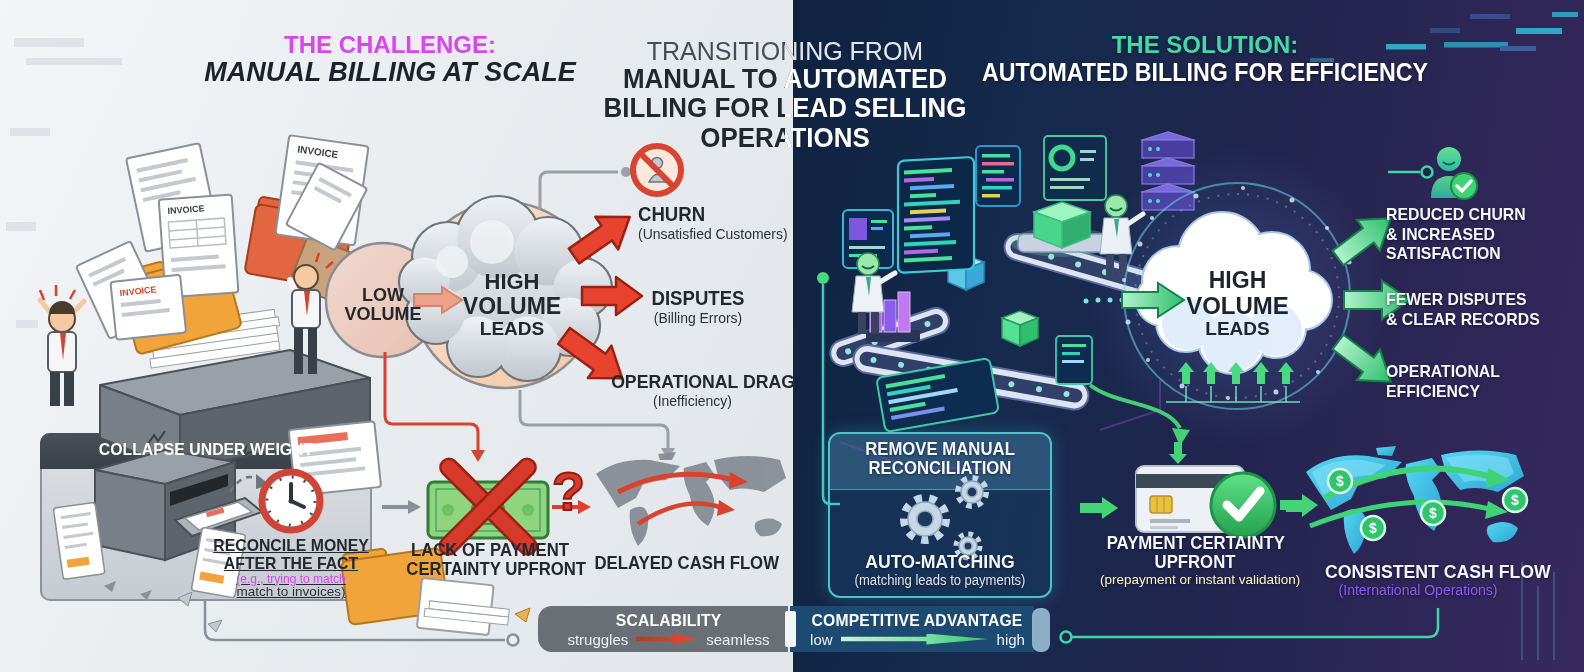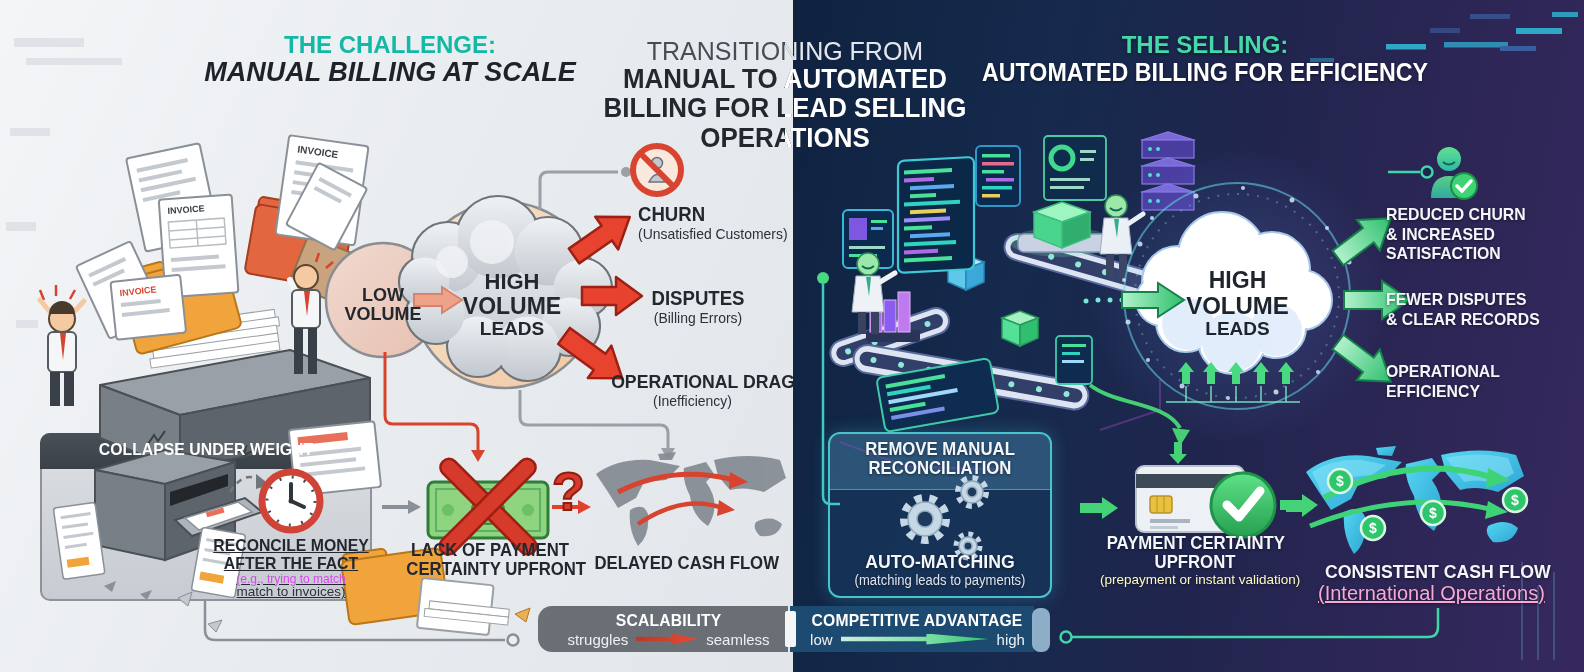--- a/index.html
+++ b/index.html
@@ -36,21 +36,21 @@
   
   #art{position:absolute;left:0;top:0;pointer-events:none;}
   
   .txt{position:absolute;font-weight:700;color:#23282e;line-height:1.08;}
   .txt div{white-space:nowrap;}
   .ctr{text-align:center;}
   .w{color:#f3f6fa;text-shadow:0 1px 3px rgba(0,0,0,.5);}
   .sub{font-weight:400;}
   .sx{transform:scaleX(.93);}
   .ol{transform-origin:left center;}
-  .eyebrow-l{font-size:24px;color:#14b8a6;}
+  .eyebrow-l{font-size:24px;color:#d946ef;}
   .title-l{font-size:27px;color:#1d2329;font-style:italic;}
   .eyebrow-r{font-size:24px;color:#45d8a8;text-shadow:0 1px 3px rgba(0,0,0,.5);}
   .title-r{font-size:25px;color:#fff;text-shadow:0 1px 3px rgba(0,0,0,.5);}
   .ct{left:595px;top:37px;width:380px;text-align:center;position:absolute;font-weight:700;}
   .ct .l1{font-size:25px;font-weight:400;color:#474d54;line-height:1.12;}
   .ct .l2,.ct .l3,.ct .l4{font-size:27px;color:#23282e;line-height:1.09;transform:scaleX(.96);white-space:nowrap;}
   .ct-light{clip-path:inset(0 0 0 190px);}
   .ct-light .l1{color:#e2e7ee;}
   .ct-light .l2,.ct-light .l3,.ct-light .l4{color:#fff;}
   .q-mark{font-size:54px;font-weight:700;color:#d63a2a;-webkit-text-stroke:2px #8e1d12;}
@@ -776,21 +776,21 @@
     <div class="l3">BILLING FOR LEAD SELLING</div>
     <div class="l4">OPERATIONS</div>
   </div>
   <div class="ct ct-light" aria-hidden="true">
     <div class="l1">TRANSITIONING FROM</div>
     <div class="l2">MANUAL TO AUTOMATED</div>
     <div class="l3">BILLING FOR LEAD SELLING</div>
     <div class="l4">OPERATIONS</div>
   </div>
 
-  <div class="txt ctr eyebrow-r" style="left:960px;top:32px;width:490px;">THE SELLING:</div>
+  <div class="txt ctr eyebrow-r" style="left:960px;top:32px;width:490px;">THE SOLUTION:</div>
   <div class="txt ctr title-r sx" style="left:960px;top:59px;width:490px;">AUTOMATED BILLING FOR EFFICIENCY</div>
 
   <div class="txt ctr" style="left:333px;top:286px;width:100px;font-size:18px;">
     <div>LOW</div>
       <div>VOLUME</div>
   </div>
   <div class="txt ctr" style="left:432px;top:270px;width:160px;">
     <div style="font-size:22px;">HIGH</div>
     <div style="font-size:23px;">VOLUME</div>
     <div style="font-size:19px;">LEADS</div>
@@ -857,16 +857,16 @@
     <div class="sx ol">EFFICIENCY</div>
   </div>
 
   <div class="txt ctr w" style="left:1100px;top:534px;width:190px;">
     <div class="sx" style="font-size:18px;">PAYMENT CERTAINTY</div>
     <div class="sx" style="font-size:18px;">UPFRONT</div>
     <div class="sub" style="font-size:13.5px;color:#fef9c3;">(prepayment or instant validation)</div>
   </div>
   <div class="txt ctr w" style="left:1318px;top:562px;width:200px;">
     <div class="sx" style="font-size:19px;">CONSISTENT CASH FLOW</div>
-    <div class="sub" style="font-size:20px;color:#f9a8d4;text-decoration:underline;">(International Operations)</div>
+    <div class="sub" style="font-size:14px;color:#8b5cf6;">(International Operations)</div>
   </div>
 
 </div>
 
 </body></html>

